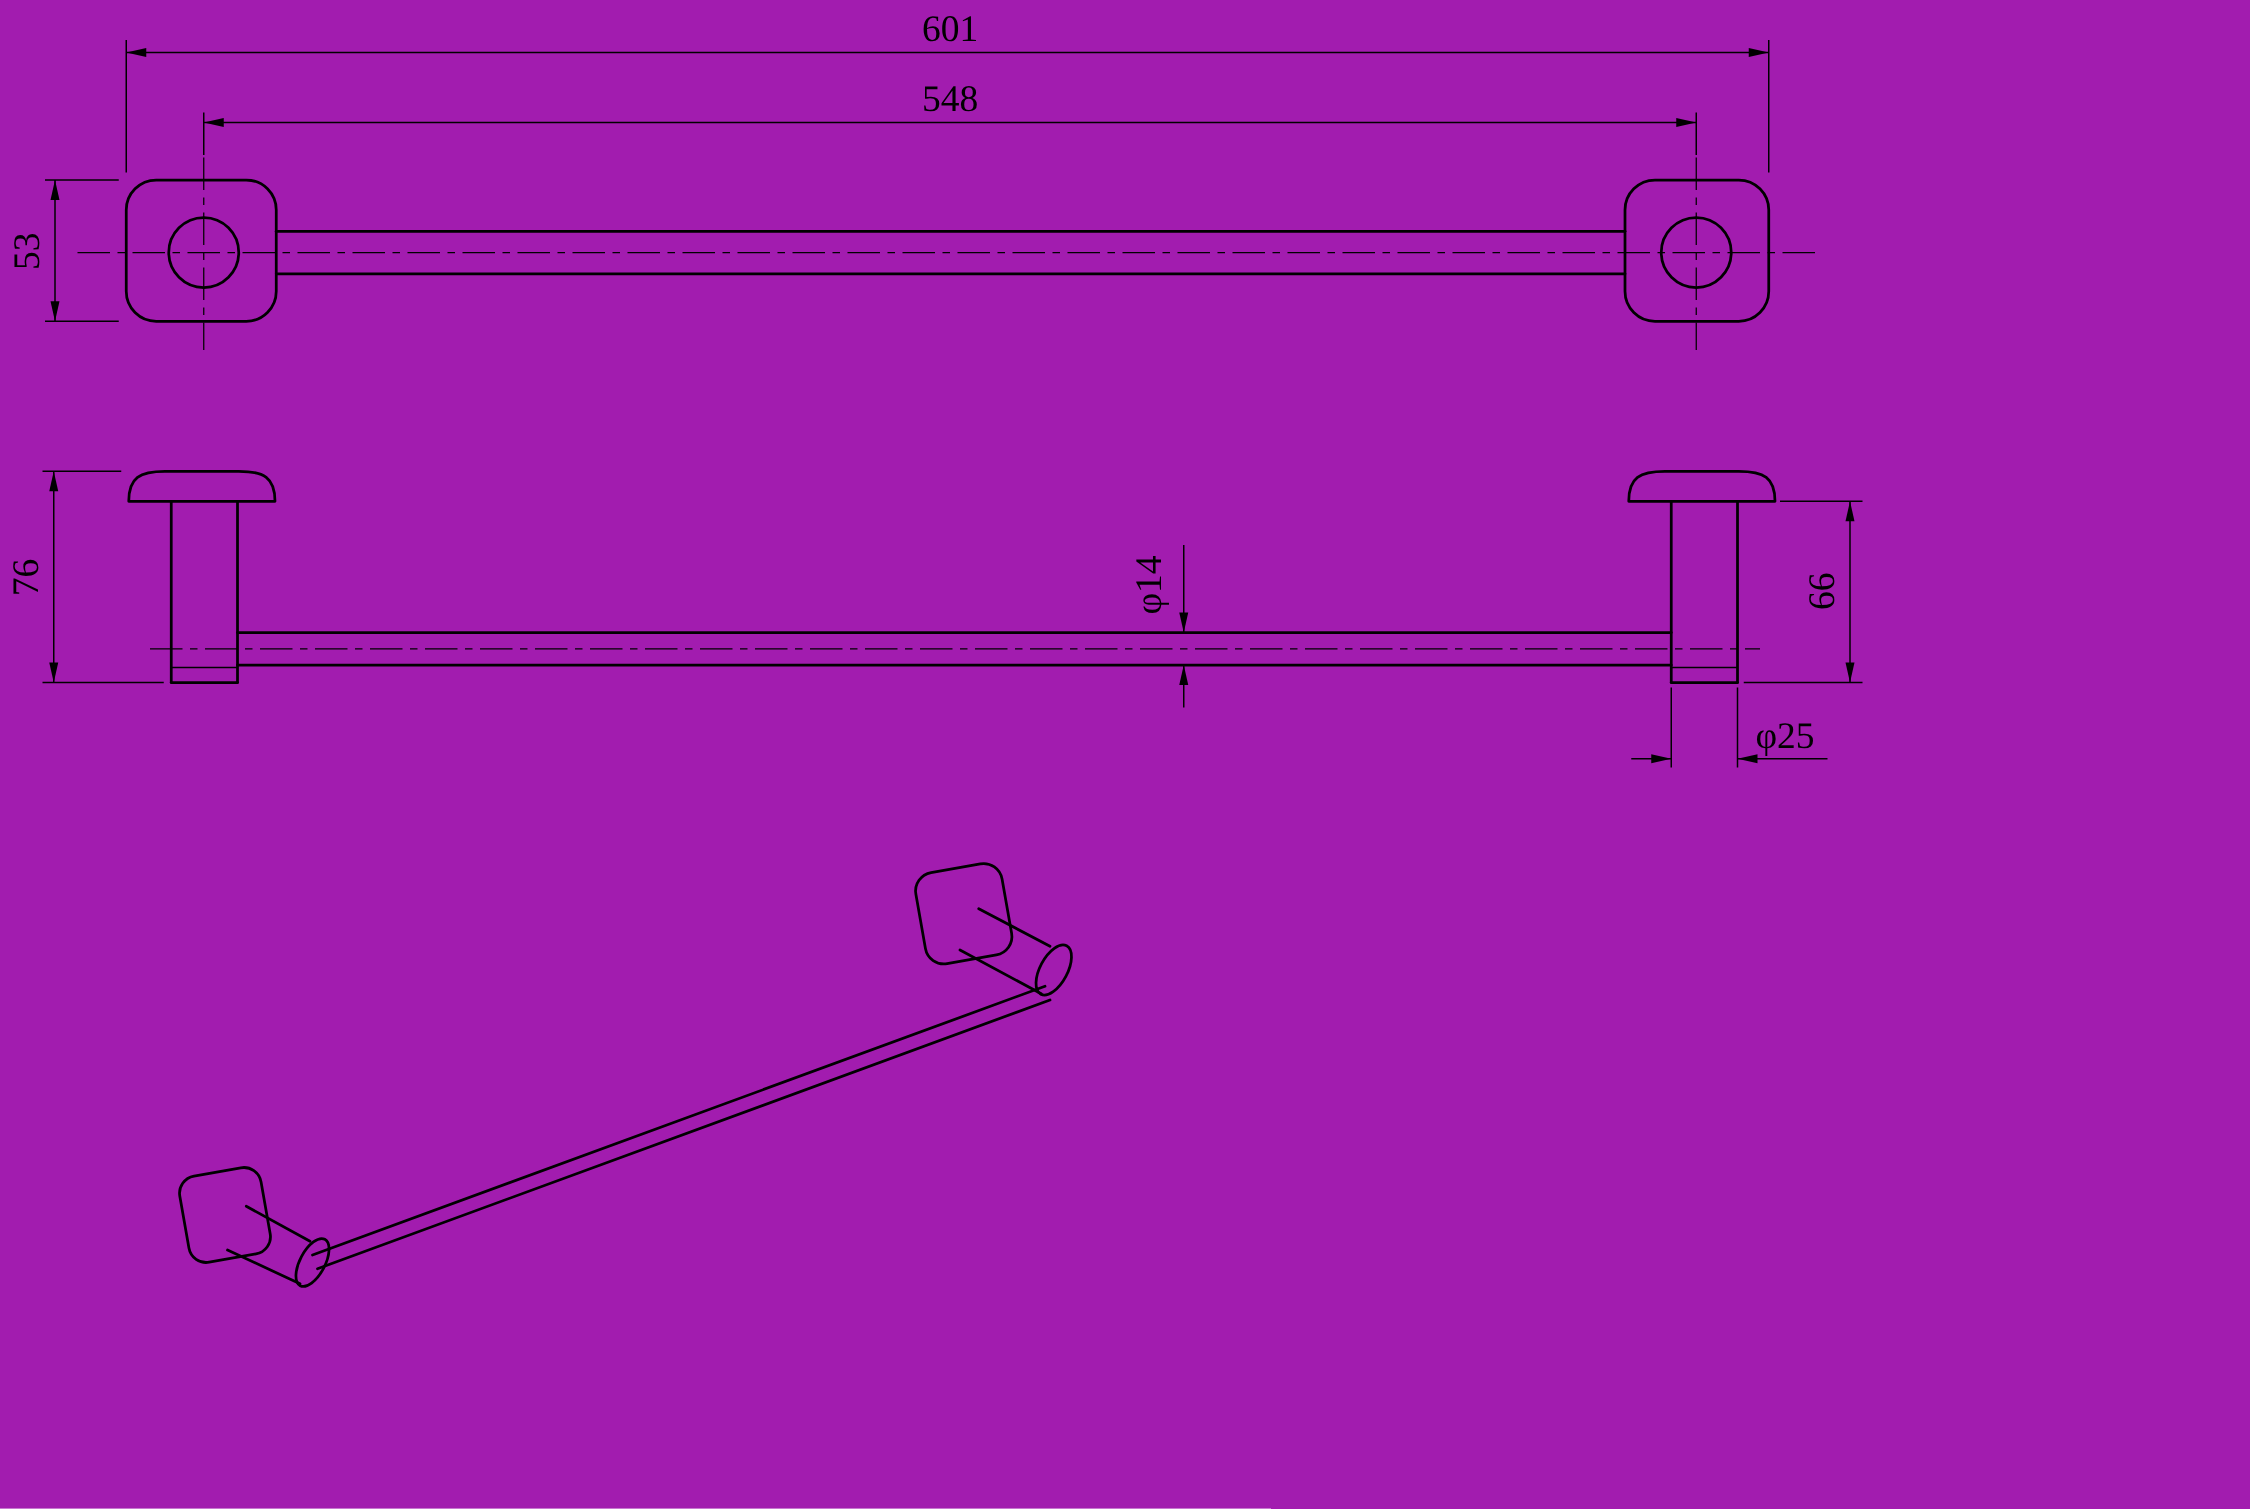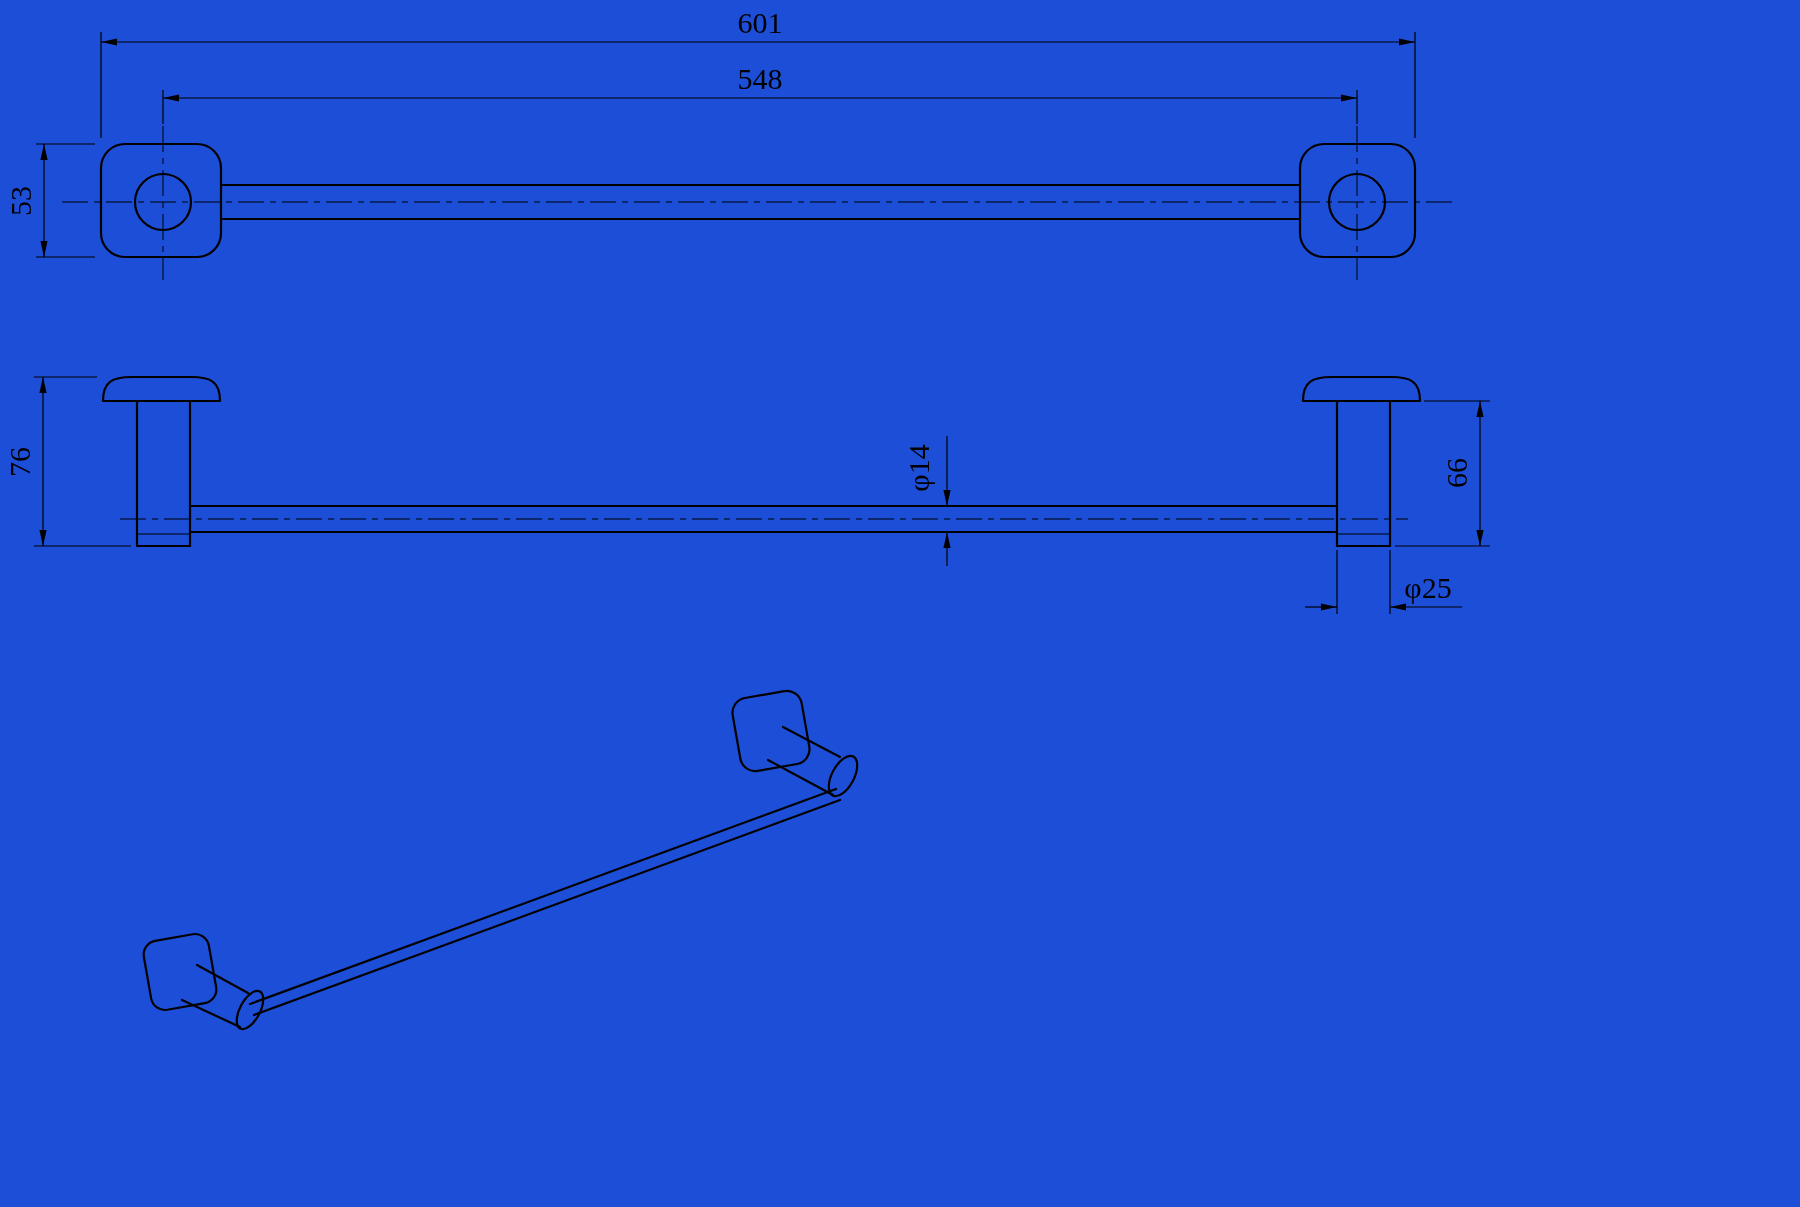--- a/index.html
+++ b/index.html
@@ -4,21 +4,21 @@
 <style>
   html, body {
     margin: 0;
     padding: 0;
     background: #ffffff;
   }
   .page {
     position: relative;
     width: 1800px;
     height: 1207px;
-    background: #1d4ed8;
+    background: #a21caf;
     overflow: hidden;
   }
   svg { display: block; }
   .obj    { fill: none; stroke: #000; stroke-width: 2.2; stroke-linecap: round; }
   .objf   { fill: none; stroke: #000; stroke-width: 2.2; stroke-linejoin: round; }
   .thin   { fill: none; stroke: #000; stroke-width: 1.2; }
   .center { fill: none; stroke: #000; stroke-width: 1;   stroke-dasharray: 26 6 6 6; }
   .dim    { font: 30px "Liberation Serif", "DejaVu Serif", serif; fill: #000; }
 </style>
 </head>

